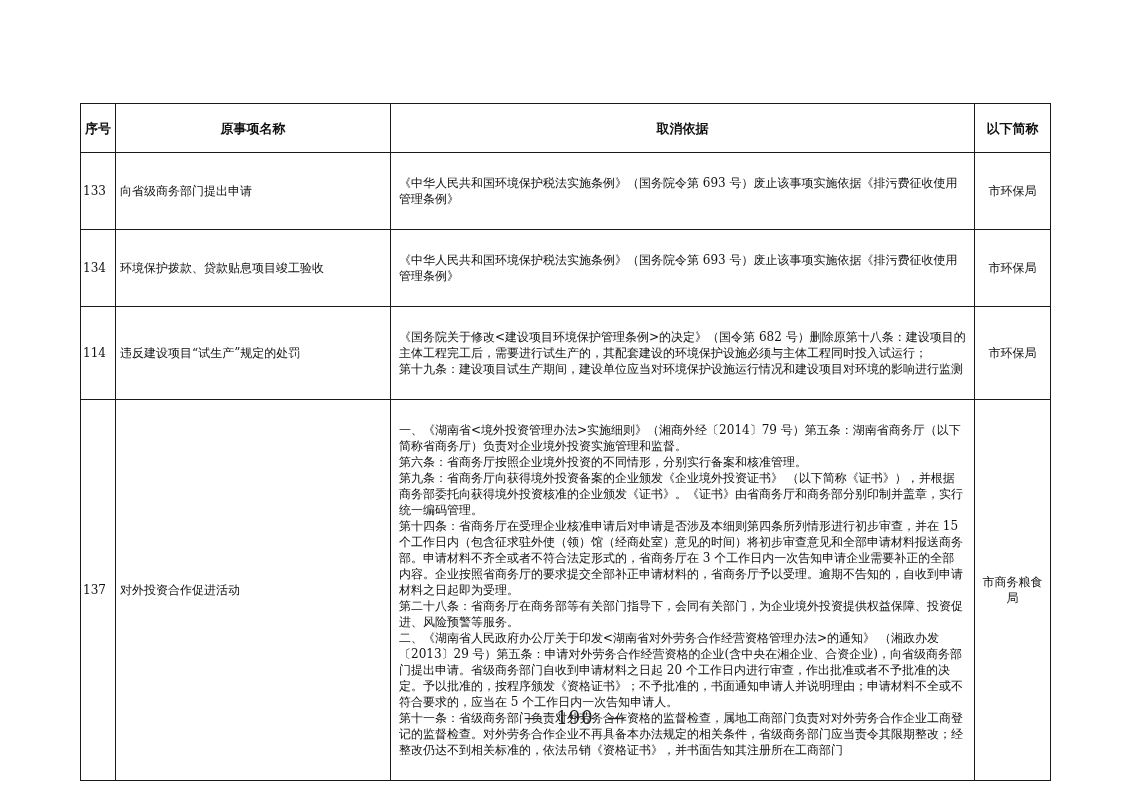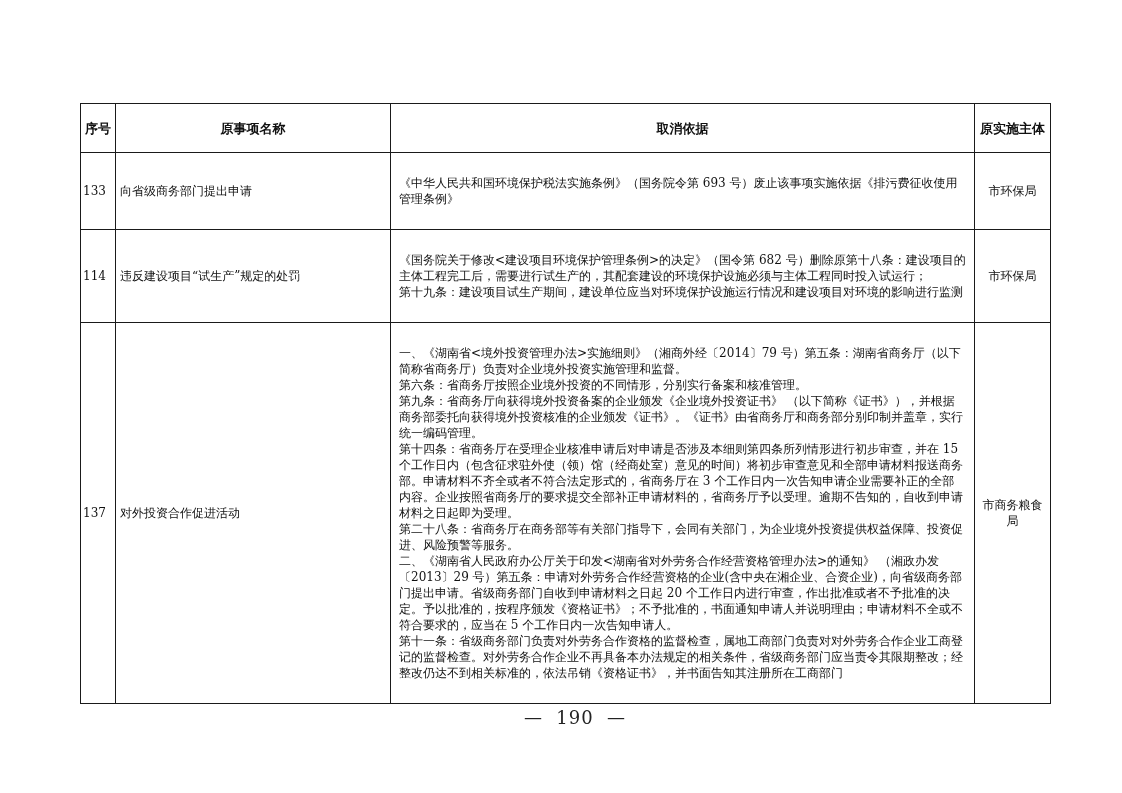--- a/index.html
+++ b/index.html
@@ -66,27 +66,35 @@
     <col style="width:35px">
     <col style="width:275px">
     <col style="width:584px">
     <col style="width:76px">
   </colgroup>
   <thead>
     <tr style="height:49px">
       <th class="h-seq">序号</th>
       <th>原事项名称</th>
       <th>取消依据</th>
-      <th>原实施主体</th>
+      <th>以下简称</th>
     </tr>
   </thead>
   <tbody>
     <tr style="height:50px">
       <td class="seq-cell">133</td>
       <td class="name-cell">向省级商务部门提出申请</td>
+      <td class="basis-cell">
+        <p>《中华人民共和国环境保护税法实施条例》（国务院令第 693 号）废止该事项实施依据《排污费征收使用管理条例》</p>
+      </td>
+      <td class="auth-cell">市环保局</td>
+    </tr>
+    <tr style="height:32px">
+      <td class="seq-cell">134</td>
+      <td class="name-cell">环境保护拨款、贷款贴息项目竣工验收</td>
       <td class="basis-cell">
         <p>《中华人民共和国环境保护税法实施条例》（国务院令第 693 号）废止该事项实施依据《排污费征收使用管理条例》</p>
       </td>
       <td class="auth-cell">市环保局</td>
     </tr>
     <tr style="height:48px">
       <td class="seq-cell">114</td>
       <td class="name-cell">违反建设项目“试生产”规定的处罚</td>
       <td class="basis-cell">
         <p>《国务院关于修改&lt;建设项目环境保护管理条例&gt;的决定》（国令第 682 号）删除原第十八条：建设项目的主体工程完工后，需要进行试生产的，其配套建设的环境保护设施必须与主体工程同时投入试运行；</p>

